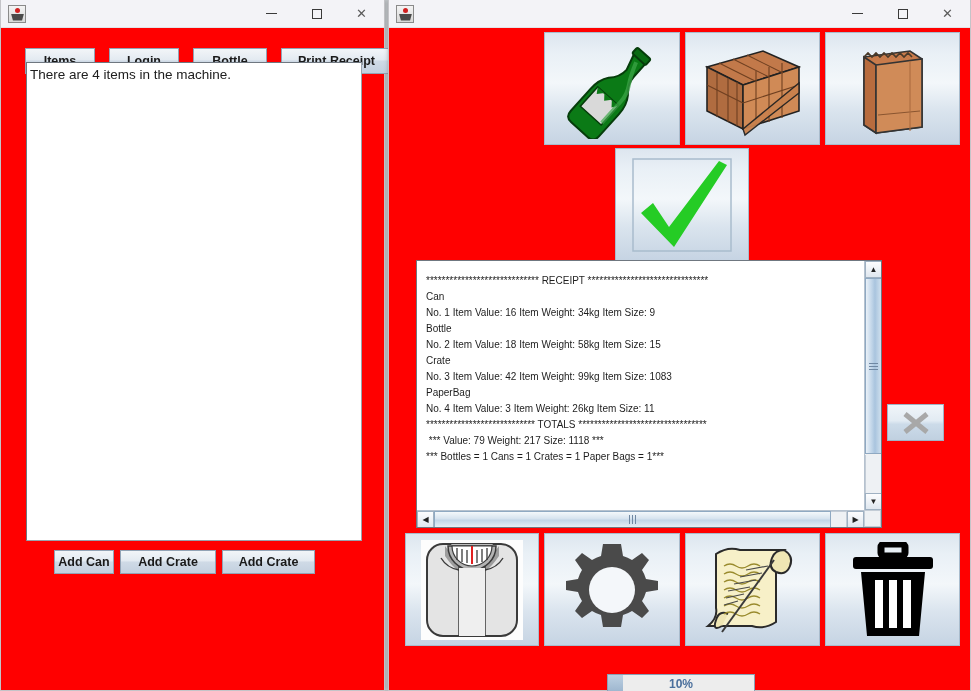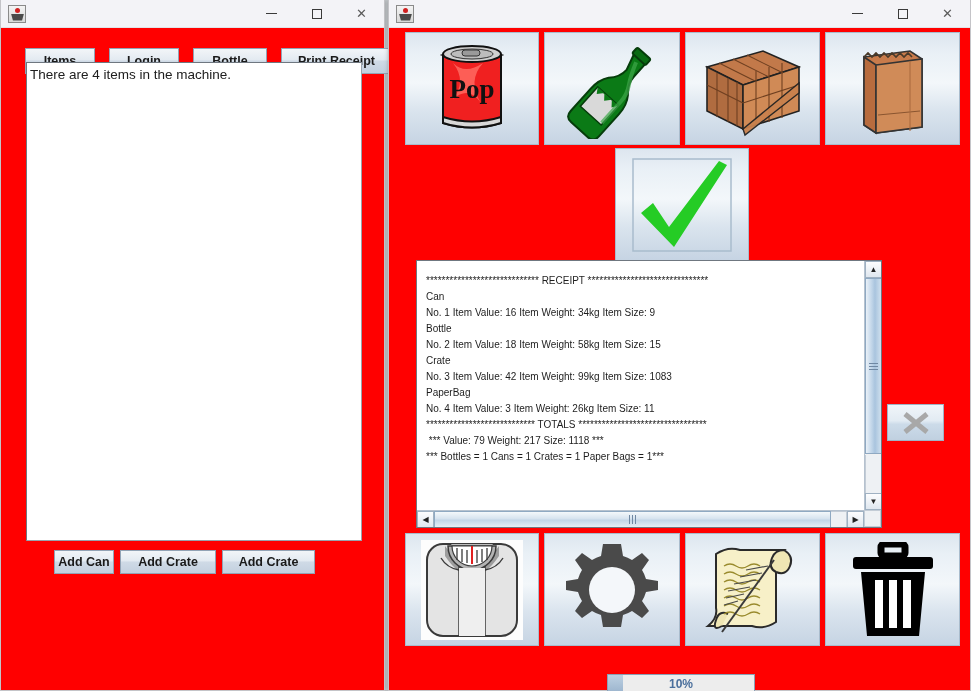--- a/index.html
+++ b/index.html
@@ -284,32 +284,20 @@
           </div>
         <div class="wc">
             <span class="max-box"></span>
           </div>
         <div class="wc close">✕</div>
       </div>
     </div>
 
     <div class="content">
 
-      <div class="icon-btn" style="left:16px;top:4px;width:134px;height:113px">
-        <svg width="86" height="96" viewBox="0 0 86 96">
-          <path d="M14 14 q29 -9 58 0 l0 68 q-29 9 -58 0 Z" fill="#f02020" stroke="#111" stroke-width="2"></path>
-          <path d="M14 14 q29 -9 58 0 q-29 9 -58 0 Z" fill="#d8d8d8" stroke="#111" stroke-width="2"></path>
-          <ellipse cx="43" cy="13" rx="29" ry="8" fill="#d0d0d0" stroke="#111" stroke-width="2"></ellipse>
-          <ellipse cx="43" cy="13" rx="21" ry="5" fill="#bdbdbd" stroke="#333" stroke-width="1"></ellipse>
-          <rect x="33" y="9" width="18" height="6" rx="3" fill="#9a9a9a" stroke="#333" stroke-width="1"></rect>
-          <path d="M14 76 q29 9 58 0 l0 6 q-29 9 -58 0 Z" fill="#d8d8d8" stroke="#111" stroke-width="2"></path>
-          <path d="M24 22 q14 18 0 36 q16 -14 28 4 q-14 -22 2 -40 q-18 12 -30 0 Z" fill="#ff6a60" opacity="0.85"></path>
-          <text x="43" y="57" font-family="Liberation Serif, serif" font-size="27" font-weight="bold" fill="#111" text-anchor="middle">Pop</text>
-        </svg>
-      </div>
 
       <div class="icon-btn" style="left:155px;top:4px;width:136px;height:113px">
         <svg width="104" height="100" viewBox="0 0 104 100">
           <g transform="rotate(42 52 50)">
             <path d="M44 6 h16 v20 q0 10 8 18 q6 8 6 20 v30 q0 8 -8 8 h-22 q-8 0 -8 -8 v-30 q0 -12 6 -20 q8 -8 8 -18 Z" fill="#0b7a16" stroke="#063d0b" stroke-width="2"></path>
             <rect x="43" y="2" width="18" height="8" rx="2" fill="#0a6b13" stroke="#063d0b" stroke-width="2"></rect>
             <path d="M40 58 h28 v26 h-28 Z" fill="#d9d9d9" stroke="#063d0b" stroke-width="1.5"></path>
             <path d="M40 58 l4 6 l5 -6 l5 6 l5 -6 l5 6 l4 -6" fill="#0b7a16"></path>
             <path d="M52 14 q5 14 10 22 q5 8 5 18 v28" stroke="#3ea84a" stroke-width="4" fill="none" opacity=".7"></path>
           </g>

